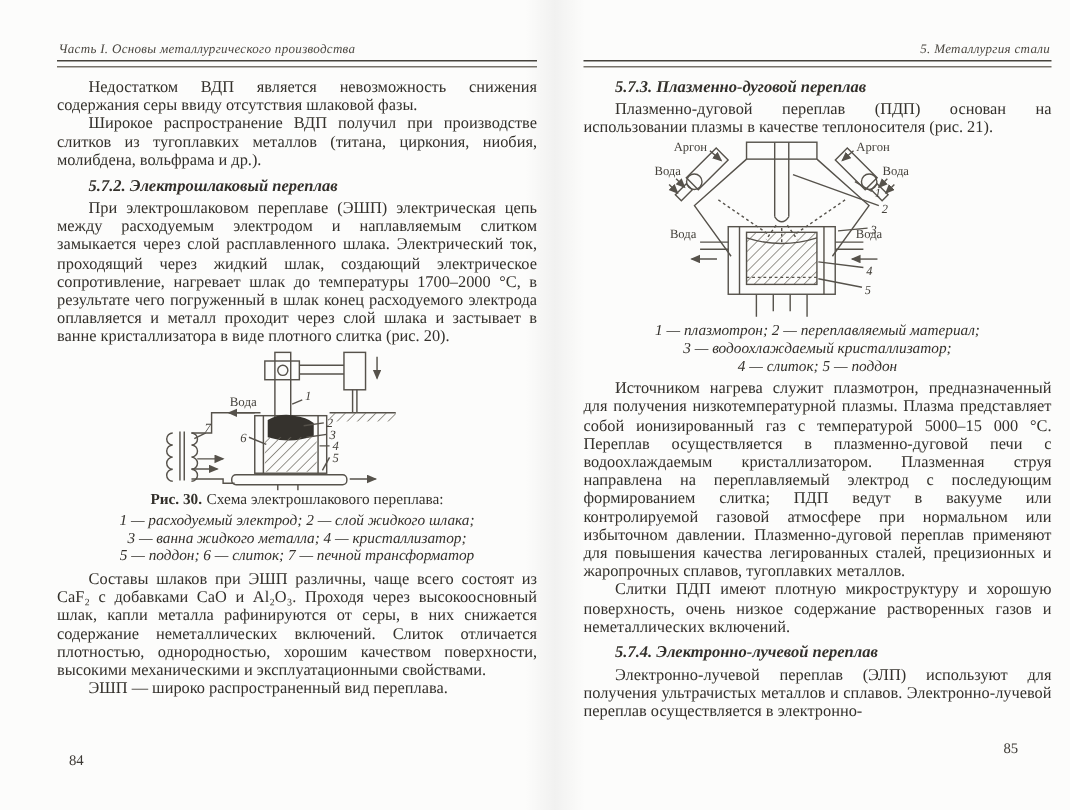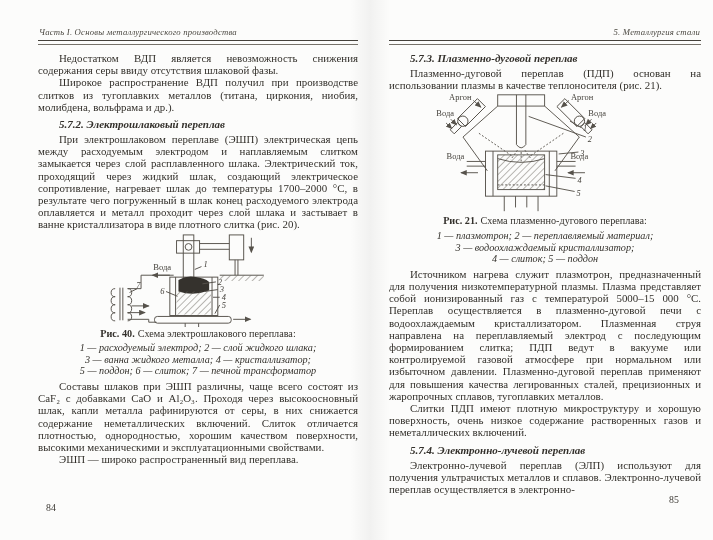--- a/index.html
+++ b/index.html
@@ -112,21 +112,21 @@
           <text x="122" y="62">3</text>
           <text x="124" y="70">4</text>
           <text x="124" y="78">5</text>
           <text x="60" y="64">6</text>
           <text x="35" y="57">7</text>
         </g>
       </g>
     </svg>
 
     <div class="caption">
-      <span class="cap-label">Рис. 40.</span><span>Схема электрошлакового переплава:</span>
+      <span class="cap-label">Рис. 30.</span><span>Схема электрошлакового переплава:</span>
     </div>
     <div class="legend-line">1 — расходуемый электрод; 2 — слой жидкого шлака;</div>
     <div class="legend-line">3 — ванна жидкого металла; 4 — кристаллизатор;</div>
     <div class="legend-line">5 — поддон; 6 — слиток; 7 — печной трансформатор</div>
 
     <p class="body" style="margin-top:3px">Составы шлаков при ЭШП различны, чаще всего состоят из CaF₂ с добавками CaO и Al₂O₃. Проходя через высокоосновный шлак, капли металла рафинируются от серы, в них снижается содержание неметаллических включений. Слиток отличается плотностью, однородностью, хорошим качеством поверхности, высокими механическими и эксплуатационными свойствами.</p>
     <p class="body">ЭШП — широко распространенный вид переплава.</p>
   </div>
 
   <div class="page page-right">
@@ -216,23 +216,20 @@
         <g font-style="italic" font-size="8.8">
           <text x="166" y="42">1</text>
           <text x="171" y="53">2</text>
           <text x="163" y="68">3</text>
           <text x="160" y="97">4</text>
           <text x="159" y="111">5</text>
         </g>
       </g>
     </svg>
 
-    <div class="caption">
-      <span class="cap-label">Рис. 21.</span><span>Схема плазменно-дугового переплава:</span>
-    </div>
     <div class="legend-line">1 — плазмотрон; 2 — переплавляемый материал;</div>
     <div class="legend-line">3 — водоохлаждаемый кристаллизатор;</div>
     <div class="legend-line">4 — слиток; 5 — поддон</div>
 
     <p class="body" style="margin-top:3px">Источником нагрева служит плазмотрон, предназначенный для получения низкотемпературной плазмы. Плазма представляет собой ионизированный газ с температурой 5000–15 000 °С. Переплав осуществляется в плазменно-дуговой печи с водоохлаждаемым кристаллизатором. Плазменная струя направлена на переплавляемый электрод с последующим формированием слитка; ПДП ведут в вакууме или контролируемой газовой атмосфере при нормальном или избыточном давлении. Плазменно-дуговой переплав применяют для повышения качества легированных сталей, прецизионных и жаропрочных сплавов, тугоплавких металлов.</p>
     <p class="body">Слитки ПДП имеют плотную микроструктуру и хорошую поверхность, очень низкое содержание растворенных газов и неметаллических включений.</p>
 
     <div class="section-heading">5.7.4. Электронно-лучевой переплав</div>
     <p class="body">Электронно-лучевой переплав (ЭЛП) используют для получения ультрачистых металлов и сплавов. Электронно-лучевой переплав осуществляется в электронно-</p>
   </div>

